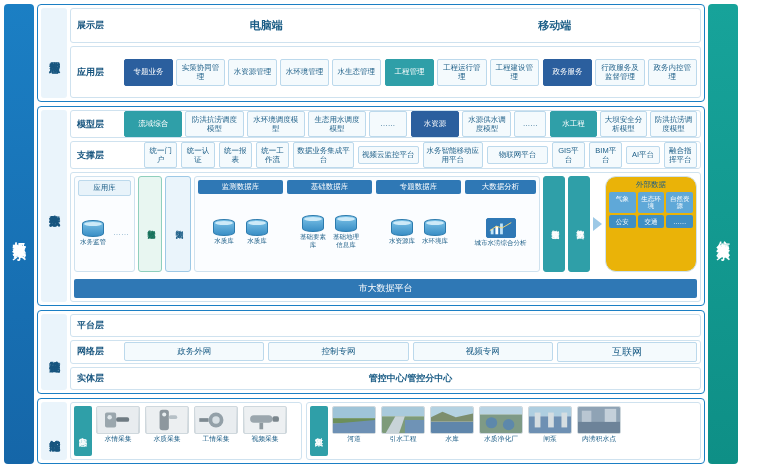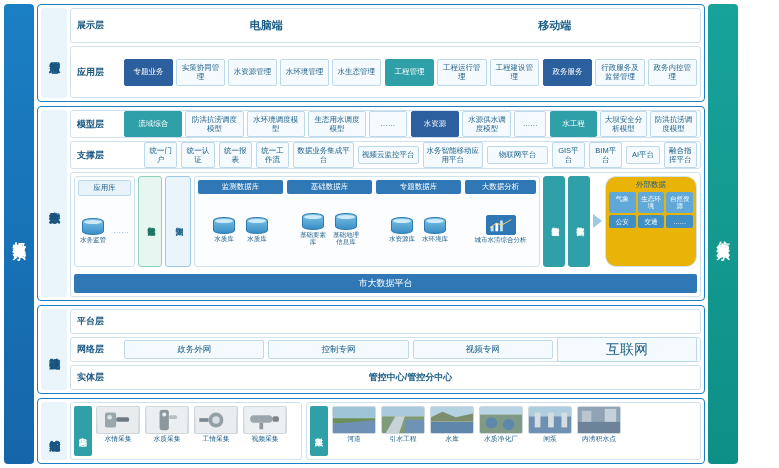--- a/index.html
+++ b/index.html
@@ -401,21 +401,21 @@
         <div class="layer" style="flex:1;">
           <div class="layer-label">平台层</div>
         </div>
 
         <div class="layer" style="flex:1;">
           <div class="layer-label">网络层</div>
           <div class="layer-content">
             <div class="chip" style="font-size:8.5px;">政务外网</div>
             <div class="chip" style="font-size:8.5px;">控制专网</div>
             <div class="chip" style="font-size:8.5px;text-align:center;">视频专网</div>
-            <div class="chip" style="font-size:14px;">互联网</div>
+            <div class="chip" style="font-size:10px;">互联网</div>
           </div>
         </div>
 
         <div class="layer" style="flex:1;">
           <div class="layer-label">实体层</div>
           <div class="layer-content">
             <div class="big-center" style="font-size:9px;">管控中心/管控分中心</div>
           </div>
         </div>
 

